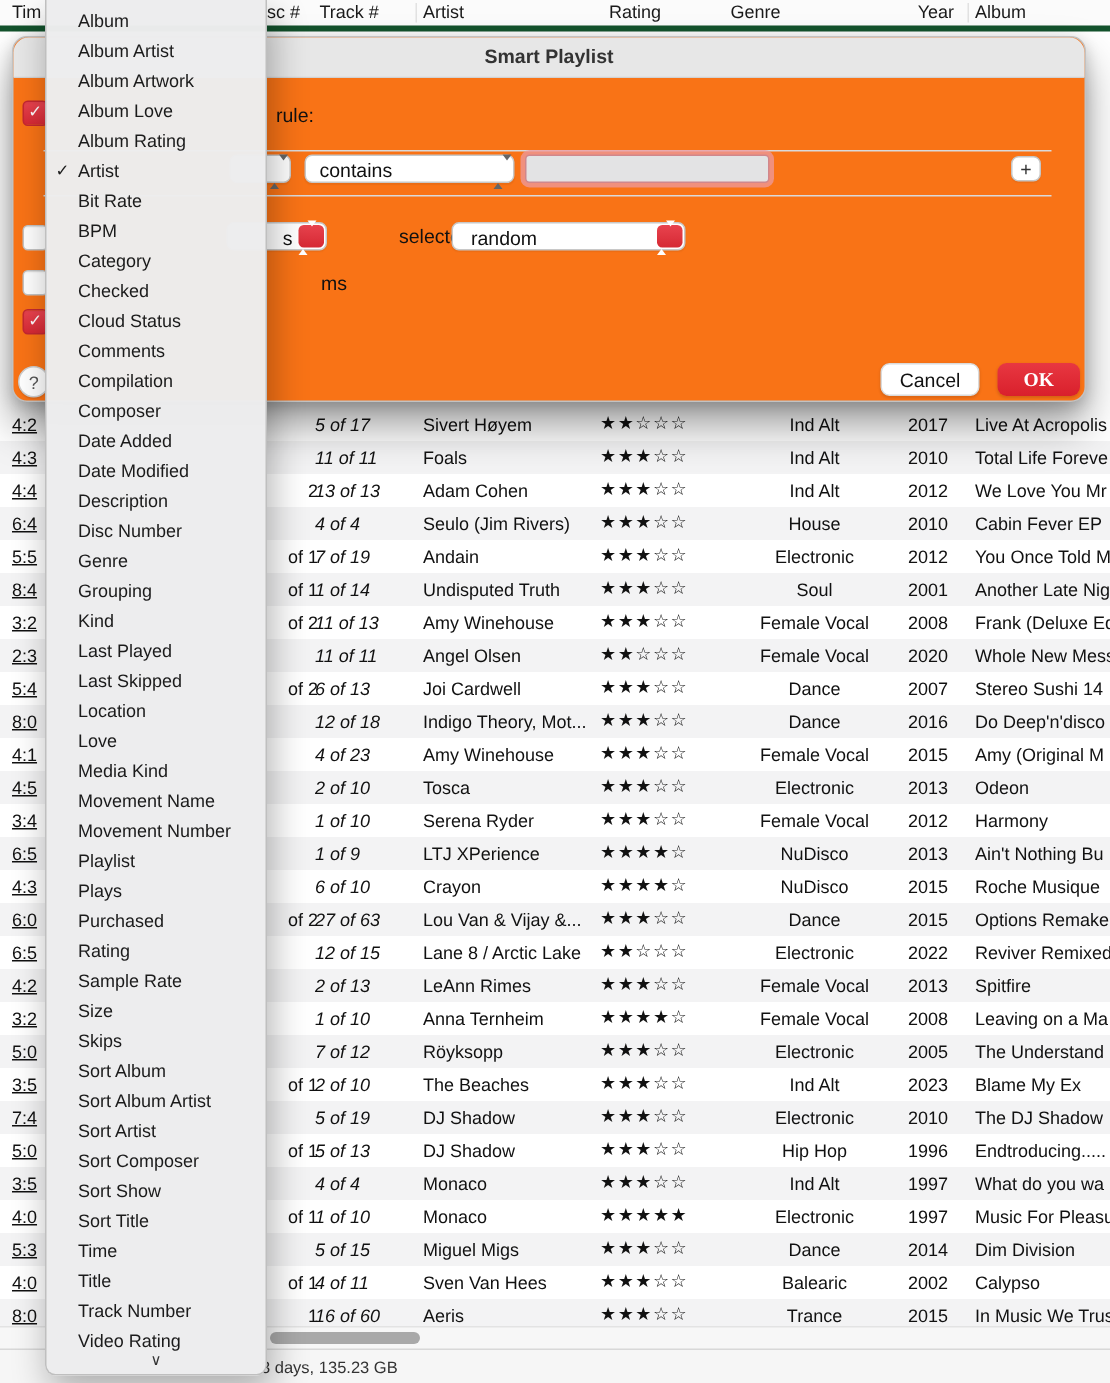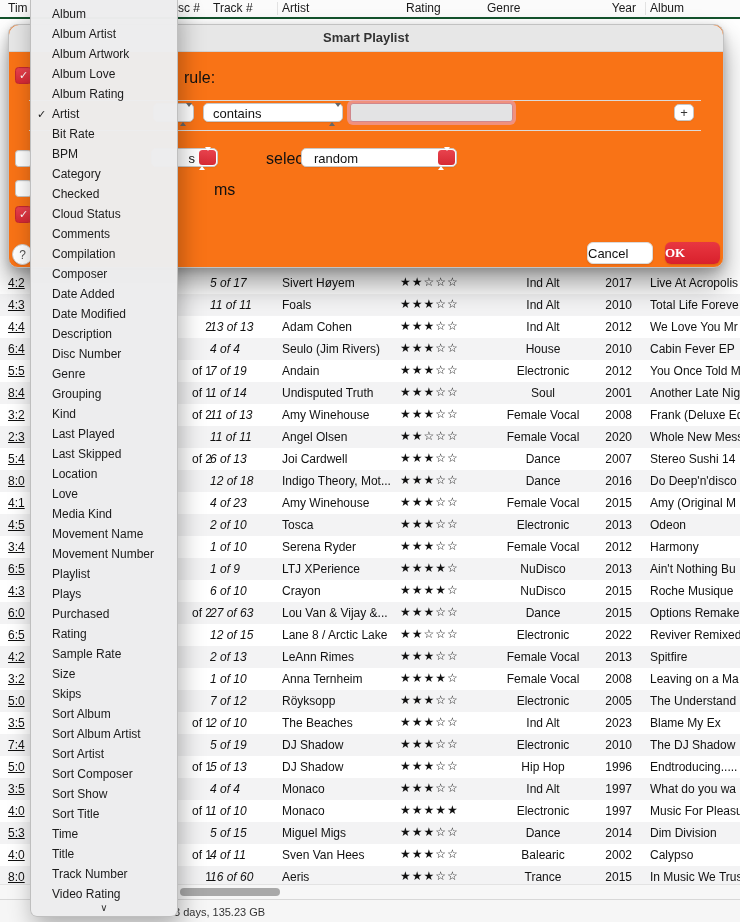--- a/index.html
+++ b/index.html
@@ -2,21 +2,21 @@
 <html><head>
 <meta charset="utf-8">
 <style>
   html,body{margin:0;padding:0;}
   body{width:740px;height:922px;overflow:hidden;background:#fff;
        font-family:"Liberation Sans","DejaVu Sans",sans-serif;-webkit-font-smoothing:antialiased;}
   .screen{position:relative;width:740px;height:922px;background:#fff;}
 
   
   .table-header{position:absolute;top:0;left:0;right:0;height:17px;background:#fbfbfb;
-                border-bottom:2px solid #14532d;font-size:12px;color:#1a1a1a;z-index:1;}
+                border-bottom:4px solid #14532d;font-size:12px;color:#1a1a1a;z-index:1;}
   .table-header span{position:absolute;top:1px;white-space:nowrap;}
   .h-time{left:8px;}  .h-disc{left:178px;}
   .h-track{left:213px;width:60px;text-align:left;}
   .h-artist{left:282px;} .h-rating{left:406px;} .h-genre{left:487px;}
   .h-year{left:560px;width:76px;text-align:right;} .h-album{left:650px;}
   .table-header::before,.table-header::after{content:'';position:absolute;top:2px;bottom:2px;width:1px;background:#e2e2e2;}
   .table-header::before{left:277px;} .table-header::after{left:645px;}
 
   .rows{position:absolute;top:272px;left:0;width:740px;z-index:1;}
   .row{position:relative;height:22px;background:#fff;}
@@ -39,21 +39,21 @@
               border-top:1px solid #d8d8d8;font-size:11px;color:#333;z-index:2;}
   .status-text{position:absolute;left:174px;top:6px;}
 
   
   .dialog{position:absolute;left:8px;top:24px;width:714px;height:242px;background:#f97316;
           border:1px solid #c2c2c2;border-radius:10px;z-index:10;
           box-shadow:0 16px 28px rgba(0,0,0,0.38),0 3px 10px rgba(0,0,0,0.18);}
   .dlg-titlebar{position:absolute;top:0;left:0;right:0;height:26px;background:#e7e7e7;
                 border-bottom:1px solid #d2d2d2;border-radius:10px 10px 0 0;text-align:center;
                 font-size:13px;font-weight:bold;color:#333;line-height:26px;}
-  .dlg-label{position:absolute;font-size:16px;color:#111;}
+  .dlg-label{position:absolute;font-size:13px;color:#111;}
   .sep{position:absolute;left:20px;width:672px;height:1px;background:#dadada;}
   .sep1{top:75px;} .sep2{top:105px;}
 
   .cb{position:absolute;left:6px;width:15px;height:15px;border-radius:3.5px;background:#fff;
       border:1px solid #c4c4c4;box-shadow:inset 0 1px 1px rgba(0,0,0,0.04);}
   .cb.checked{background:linear-gradient(#ea4450,#d62934);border-color:#c42732;}
   .cb .tick{position:absolute;left:0;top:0;width:15px;height:15px;color:#fff;font-size:11px;
             line-height:15px;text-align:center;font-weight:bold;}
 
   .popup{position:absolute;height:19px;background:#fff;border:1px solid #c8c8c8;border-radius:5px;
@@ -71,21 +71,21 @@
 
   .rule-input{position:absolute;left:341px;top:78px;width:157px;height:15px;background:#e3e3e4;
               border:1px solid #d0878c;border-radius:3px;
               box-shadow:0 0 0 3px rgba(236,154,160,0.75);}
   .plus-btn{position:absolute;left:665px;top:79px;width:20px;height:17px;background:#fff;
             border:1px solid #c6c6c6;border-radius:5px;font-size:13px;color:#333;text-align:center;
             line-height:15px;box-sizing:border-box;box-shadow:0 1px 1px rgba(0,0,0,0.06);}
   .help-btn{position:absolute;left:3px;top:219px;width:21px;height:21px;border-radius:50%;
             background:#fff;border:1px solid #cecece;box-shadow:0 1px 1px rgba(0,0,0,0.1);
             text-align:center;line-height:21px;font-size:12px;color:#555;box-sizing:border-box;}
-  .btn{position:absolute;top:217px;height:22px;border-radius:6px;font-size:13px;
+  .btn{position:absolute;top:217px;height:22px;border-radius:6px;font-size:13px;text-align:center;
        line-height:22px;box-sizing:border-box;}
   .btn-cancel{left:578px;width:66px;background:#fff;border:1px solid #dadada;color:#111;
               box-shadow:0 1px 2px rgba(0,0,0,0.12);}
   .btn-ok{left:656px;width:55px;background:linear-gradient(#e83741,#d9202c);color:#fff;font-weight:bold;
           box-shadow:0 1px 2px rgba(0,0,0,0.15);font-family:Liberation Serif, serif;}
 
   
   .menu{position:absolute;left:30px;top:0;width:148px;height:917px;background:rgba(237,237,238,0.985);
         border:1px solid #bfbfbf;border-top:none;border-radius:0 0 7px 7px;z-index:20;
         box-shadow:3px 10px 24px rgba(0,0,0,0.30);box-sizing:border-box;}

